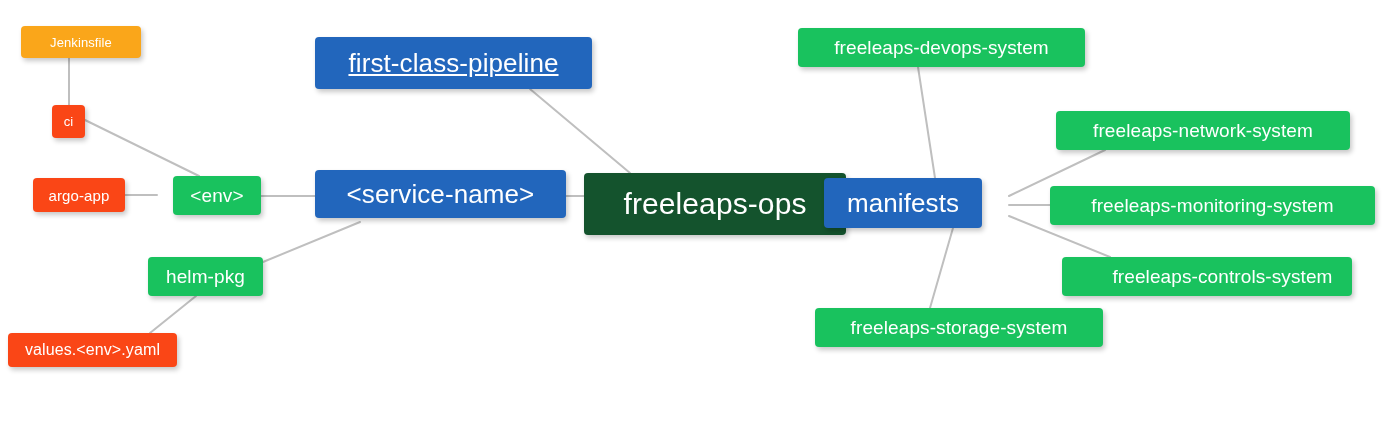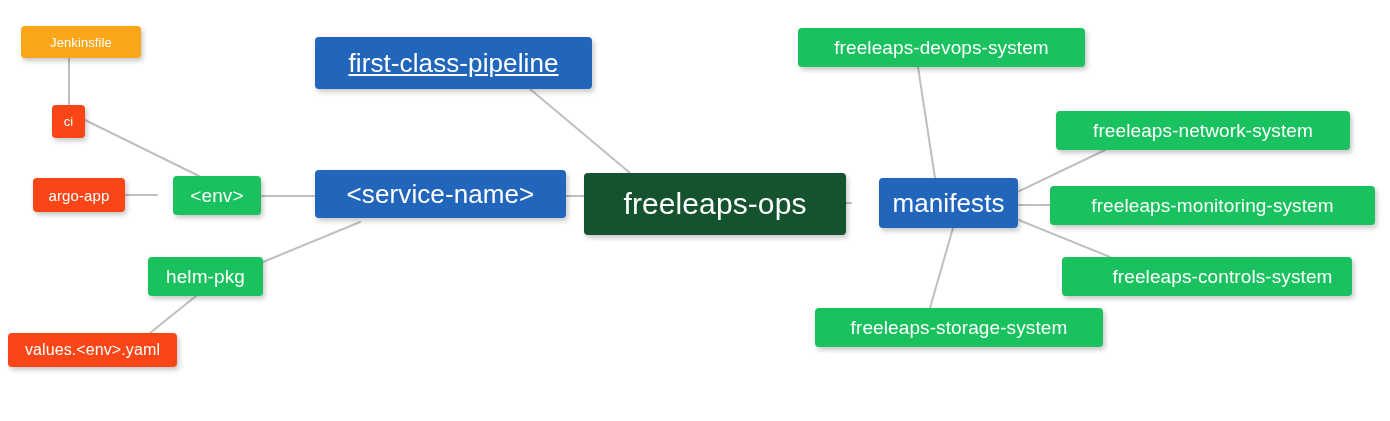--- a/index.html
+++ b/index.html
@@ -88,21 +88,21 @@
       </div>
       <div class="node n-blue" style="left: 315px; top: 37px; width: 277px; height: 52px; font-size: 26px; text-decoration: underline;">
         <span>first-class-pipeline</span>
       </div>
       <div class="node n-blue" style="left: 315px; top: 170px; width: 251px; height: 48px; font-size: 26px;">
         <span>&lt;service-name&gt;</span>
       </div>
       <div class="node n-root" style="left: 584px; top: 173px; width: 262px; height: 62px; font-size: 30px;">
         <span>freeleaps-ops</span>
       </div>
-      <div class="node n-blue" style="left: 879px; top: 178px; width: 139px; height: 50px; font-size: 26px;">
+      <div class="node n-blue" style="left: 824px; top: 178px; width: 158px; height: 50px; font-size: 26px;">
         <span>manifests</span>
       </div>
       <div class="node n-green" style="left: 798px; top: 28px; width: 287px; height: 39px; font-size: 19px;">
         <span>freeleaps-devops-system</span>
       </div>
       <div class="node n-green" style="left: 1056px; top: 111px; width: 294px; height: 39px; font-size: 19px;">
         <span>freeleaps-network-system</span>
       </div>
       <div class="node n-green" style="left: 1050px; top: 186px; width: 325px; height: 39px; font-size: 19px;">
         <span>freeleaps-monitoring-system</span>

